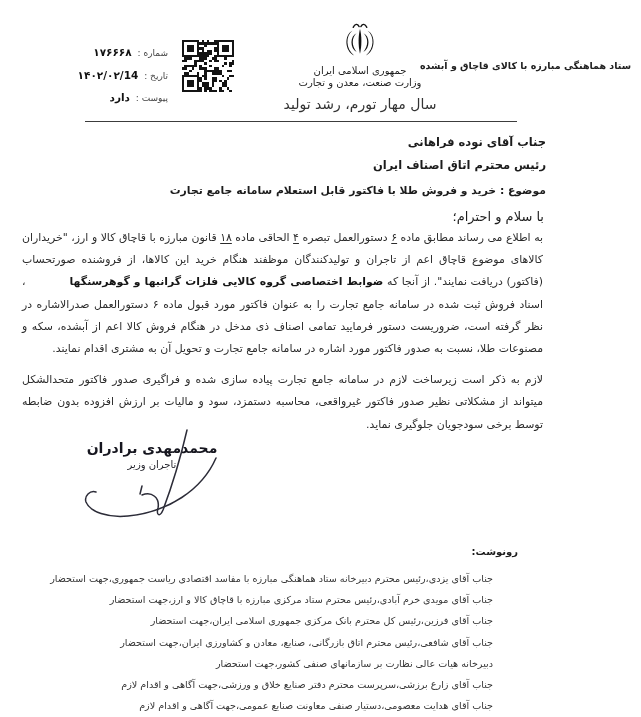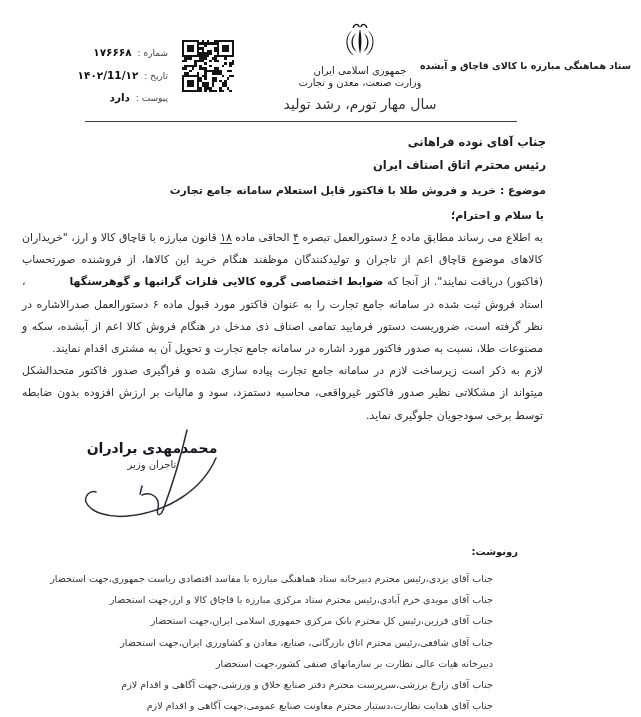--- a/index.html
+++ b/index.html
@@ -44,29 +44,29 @@
     position:absolute; top:131px; right:95px;
     text-align:right; font-weight:bold; font-size:11.5px; color:#1c1c1c;
     line-height:22.5px;
   }
   .subject {
     position:absolute; top:184px; right:95px;
     font-weight:bold; font-size:10.8px; color:#1c1c1c;
   }
   .salutation {
     position:absolute; top:209px; right:97px;
-    font-weight:bold; font-size:11px; color:#1c1c1c;
+    font-weight:normal; font-size:13px; color:#1c1c1c;
   }
   
   .body-block {
     position:absolute; top:227px; left:22px; width:521px;
     font-size:10.9px; line-height:22.2px; text-align:justify;
     color:#2b2b2b;
   }
-  .body-block p + p { }
+  .body-block p + p { margin-top:9px; }
   .seg-b { font-weight:bold; color:#151515;margin-left:44px; }
   .seg-u { text-decoration:underline; text-underline-offset:2px; }
   
   .signature {
     position:absolute; top:428px; left:66px; width:172px; height:100px;
     text-align:center;
   }
   .sig-name { position:relative; z-index:2; font-weight:bold; font-size:14px; color:#16161f; margin-top:12px; }
   .sig-title { position:relative; z-index:2; font-size:10px; color:#26262e; margin-top:3px; }
   .sig-scrawl { position:absolute; top:0; left:0; width:172px; height:100px; z-index:1; }
@@ -108,21 +108,21 @@
     <div class="slogan">سال مهار تورم، رشد تولید</div>
   </div>
 
   <div class="hdr-left">
     <div class="row">
       <span>شماره :</span>
       <span class="val">۱۷۶۶۶۸</span>
     </div>
     <div class="row">
       <span>تاریخ :</span>
-      <span class="val">۱۴۰۲/11/۱۲</span>
+      <span class="val">۱۴۰۲/۰۲/14</span>
     </div>
     <div class="row">
       <span>پیوست :</span>
       <span class="val">دارد</span>
     </div>
   </div>
 
   <div class="qr"><svg viewBox="0 0 21 21" width="100%" height="100%" shape-rendering="crispEdges">
         <rect x="8" y="0" width="1" height="1" fill="#141414"></rect>
         <rect x="10" y="0" width="1" height="1" fill="#141414"></rect>
@@ -294,16 +294,16 @@
   </div>
 
   <div class="cc-label">رونوشت:</div>
   <ul class="cc-list">
     <li>جناب آقای یزدی،رئیس محترم دبیرخانه ستاد هماهنگی مبارزه با مفاسد اقتصادی ریاست جمهوری،جهت استحضار</li>
     <li>جناب آقای مویدی خرم آبادی،رئیس محترم ستاد مرکزی مبارزه با قاچاق کالا و ارز،جهت استحضار</li>
     <li>جناب آقای فرزین،رئیس کل محترم بانک مرکزی جمهوری اسلامی ایران،جهت استحضار</li>
     <li>جناب آقای شافعی،رئیس محترم اتاق بازرگانی، صنایع، معادن و کشاورزی ایران،جهت استحضار</li>
     <li>دبیرخانه هیات عالی نظارت بر سازمانهای صنفی کشور،جهت استحضار</li>
     <li>جناب آقای زارع برزشی،سرپرست محترم دفتر صنایع خلاق و ورزشی،جهت آگاهی و اقدام لازم</li>
-    <li>جناب آقای هدایت نظارت،دستیار محترم معاونت صنایع عمومی،جهت آگاهی و اقدام لازم</li>
+    <li>جناب آقای هدایت معصومی،دستیار صنفی معاونت صنایع عمومی،جهت آگاهی و اقدام لازم</li>
   </ul>
 
 </div>
 
 </body></html>

